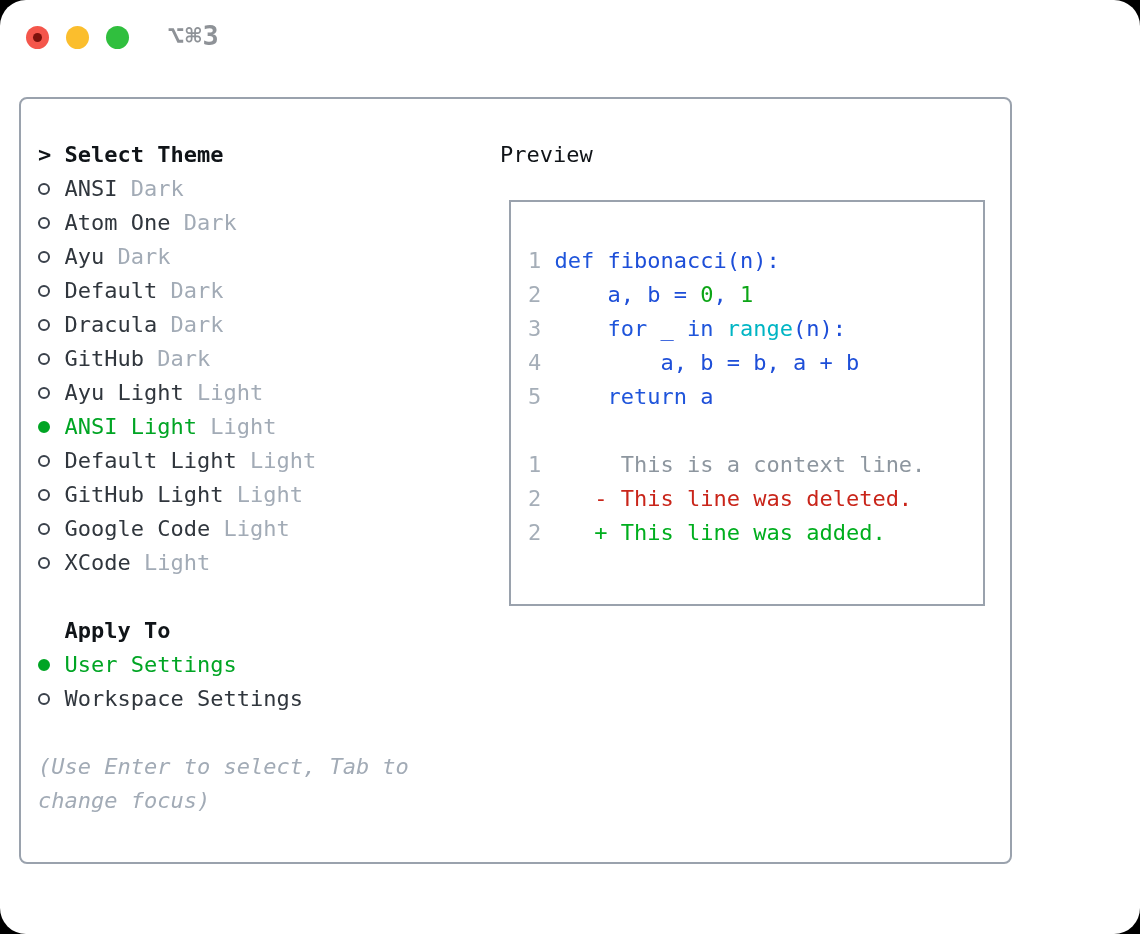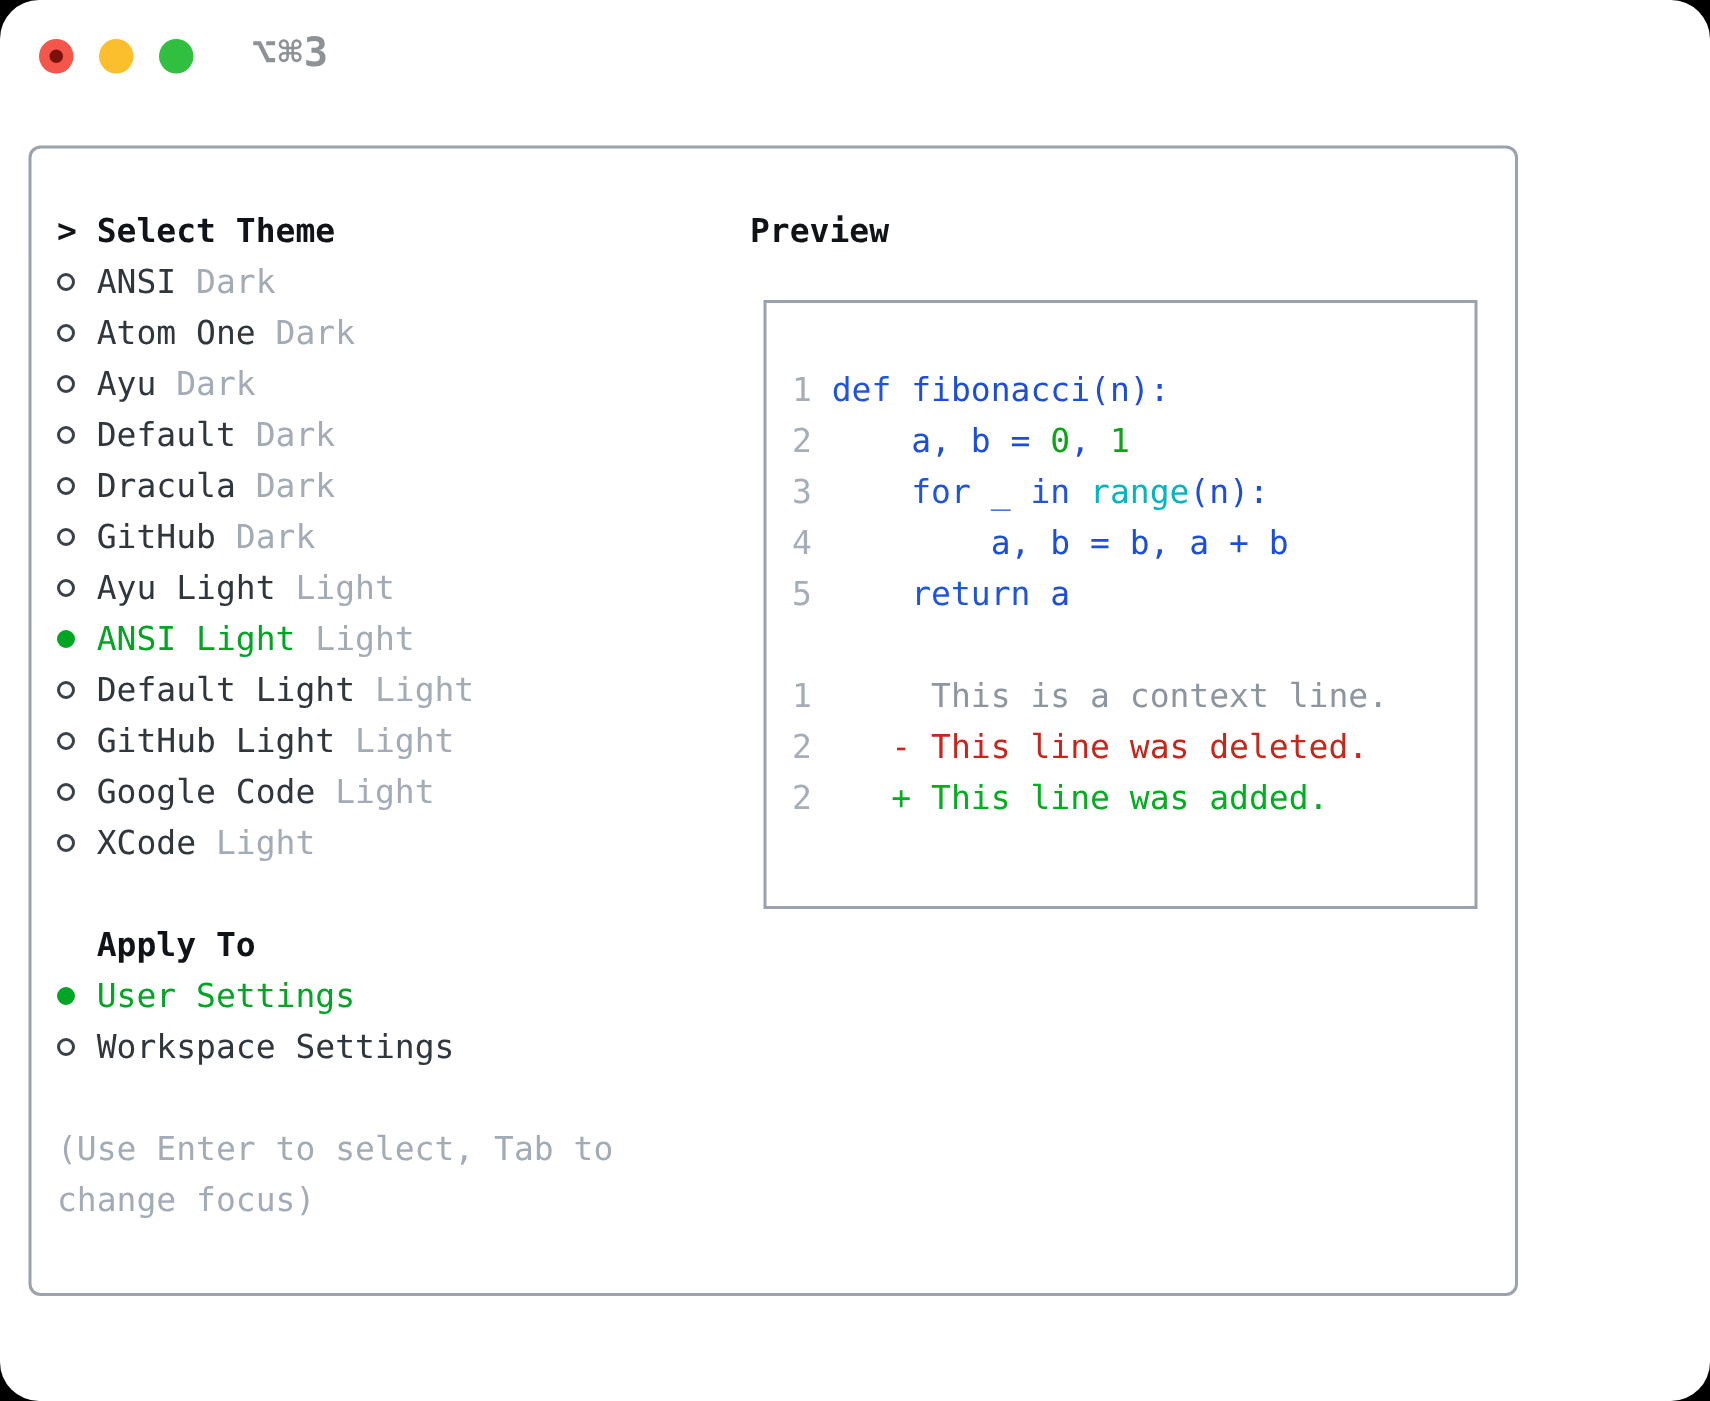--- a/index.html
+++ b/index.html
@@ -38,23 +38,23 @@
   .row{white-space:pre;}
   .marker{display:inline-block;width:26.5px;}
   .hdr{font-weight:bold;color:var(--title);}
   .dot{display:inline-block;width:12px;height:12px;border-radius:50%;
     border:2px solid #3a414b;vertical-align:1px;}
   .dot.filled{background:var(--green);border-color:var(--green);}
   .theme-name{color:var(--text);text-align:right;}
   .theme-name.selected{color:var(--green);}
   .variant{color:var(--muted);}
   .spacer{height:34px;}
-  .help{color:var(--muted);white-space:pre-wrap;width:460px;}
+  .help{color:var(--muted);white-space:pre-wrap;width:460px;font-style:italic;}
   
-  .preview-title{font-weight:bold;color:var(--title);white-space:pre;}
+  .preview-title{font-weight:normal;color:var(--title);white-space:pre;}
   .preview-box{
     margin:28px 0 0 9px;width:476px;height:406px;
     border:2px solid var(--border);padding:42px 0 0 17px;overflow:hidden;
   }
   .code-line{white-space:pre;line-height:34px;}
   .ln{display:inline-block;width:26.5px;color:var(--ln);}
   .tok-kw{color:var(--kw);}
   .tok-bi{color:var(--builtin);text-align:center;}
   .tok-lit{color:var(--lit);}
   .tok-pl{color:#1d4ed8;}

